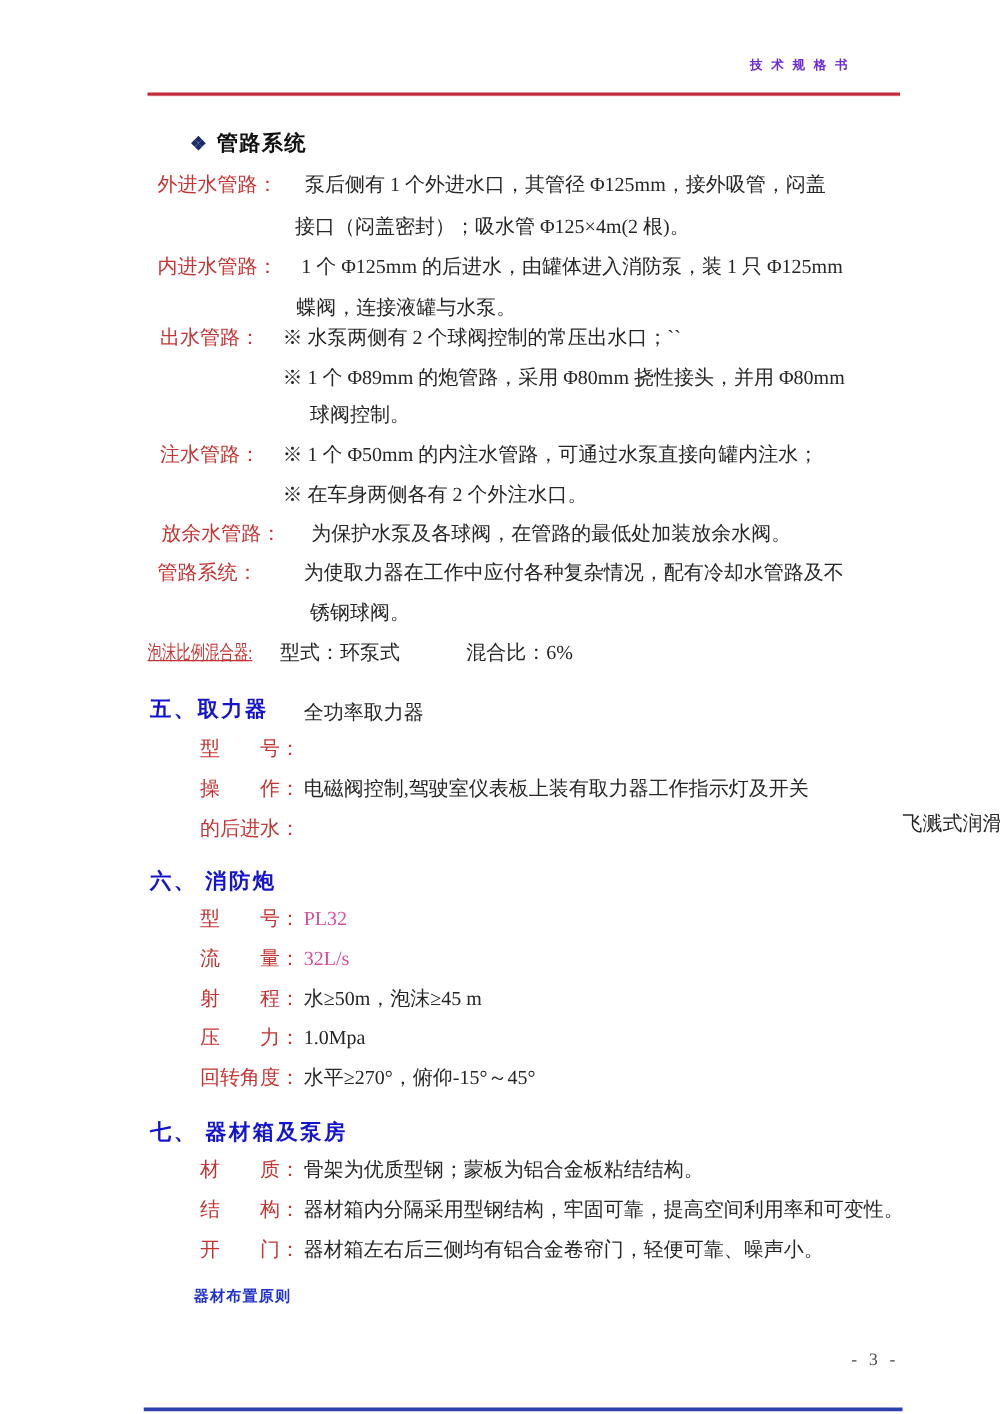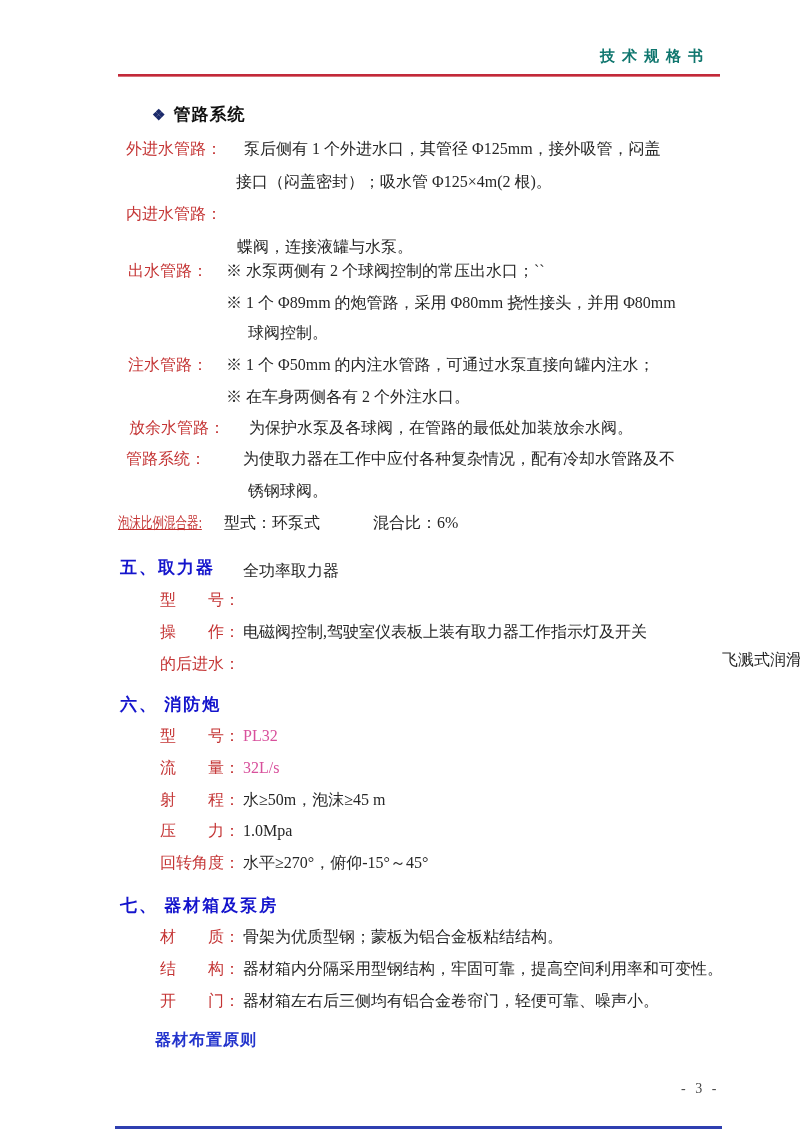--- a/index.html
+++ b/index.html
@@ -1,51 +1,52 @@
 <!DOCTYPE html>
 <html><head>
 <meta charset="utf-8">
 <style>
   html,body{margin:0;padding:0;background:#ffffff;}
   .page{
     position:relative;width:800px;height:1131px;background:#ffffff;overflow:hidden;
     font-family:"Liberation Serif","DejaVu Serif",serif;color:#262626;
   }
   .abs{position:absolute;white-space:nowrap;font-size:16px;line-height:1.25;}
-  .hdr-title{color:#0f766e;font-size:15px;letter-spacing:7px;font-weight:bold;}
+  .hdr-title{color:#6d28d9;font-size:10px;letter-spacing:7px;font-weight:bold;}
   .rule-red{position:absolute;left:118px;top:74px;width:602px;height:3px;
     background:linear-gradient(180deg,#c2293a 65%,#efb6b6);}
   .rule-blue{position:absolute;left:115px;top:1126px;width:607px;height:3px;background:#2e3fb0;}
   .ptitle{font-weight:bold;font-size:17px;color:#111111;letter-spacing:1px;}
   .bullet{color:#1b2a6b;font-size:15px;font-weight:bold;margin-right:7px;}
   .lbl{color:#c43434;}
   .sec{color:#1414cc;font-weight:bold;font-size:17px;letter-spacing:2px;}
   .mag{color:#d8509c;}
   .squeeze{display:inline-block;transform:scaleX(0.72);transform-origin:0 50%;
     text-decoration:underline;color:#c43434;}
-  .subtitle{color:#2233cc;font-weight:bold;font-size:16px;letter-spacing:1px;}
+  .subtitle{color:#2233cc;font-weight:bold;font-size:12px;letter-spacing:1px;}
   .pgnum{color:#4a4a4a;font-size:14px;letter-spacing:3px;}
 </style>
 </head>
 <body>
 
 <div class="page">
 
   <div class="abs hdr-title" style="left:600px;top:47px;">技术规格书</div>
   <div class="rule-red"></div>
 
   <div class="abs ptitle" style="left:152px;top:104px;">
     <span class="bullet">❖</span><span>管路系统</span>
   </div>
 
   <div class="abs lbl" style="left:126px;top:139px;">外进水管路：</div>
   <div class="abs" style="left:244px;top:139px;">泵后侧有 1 个外进水口，其管径 Φ125mm，接外吸管，闷盖</div>
   <div class="abs" style="left:236px;top:172px;">接口（闷盖密封）；吸水管 Φ125×4m(2 根)。</div>
 
   <div class="abs lbl" style="left:126px;top:204px;">内进水管路：</div>
+  <div class="abs" style="left:241px;top:204px;">1 个 Φ125mm 的后进水，由罐体进入消防泵，装 1 只 Φ125mm</div>
   <div class="abs" style="left:237px;top:237px;">蝶阀，连接液罐与水泵。</div>
 
   <div class="abs lbl" style="left:128px;top:261px;">出水管路：</div>
   <div class="abs" style="left:226px;top:261px;">※ 水泵两侧有 2 个球阀控制的常压出水口；``</div>
   <div class="abs" style="left:226px;top:293px;">※ 1 个 Φ89mm 的炮管路，采用 Φ80mm 挠性接头，并用 Φ80mm</div>
   <div class="abs" style="left:248px;top:323px;">球阀控制。</div>
 
   <div class="abs lbl" style="left:128px;top:355px;">注水管路：</div>
   <div class="abs" style="left:226px;top:355px;">※ 1 个 Φ50mm 的内注水管路，可通过水泵直接向罐内注水；</div>
   <div class="abs" style="left:226px;top:387px;">※ 在车身两侧各有 2 个外注水口。</div>

